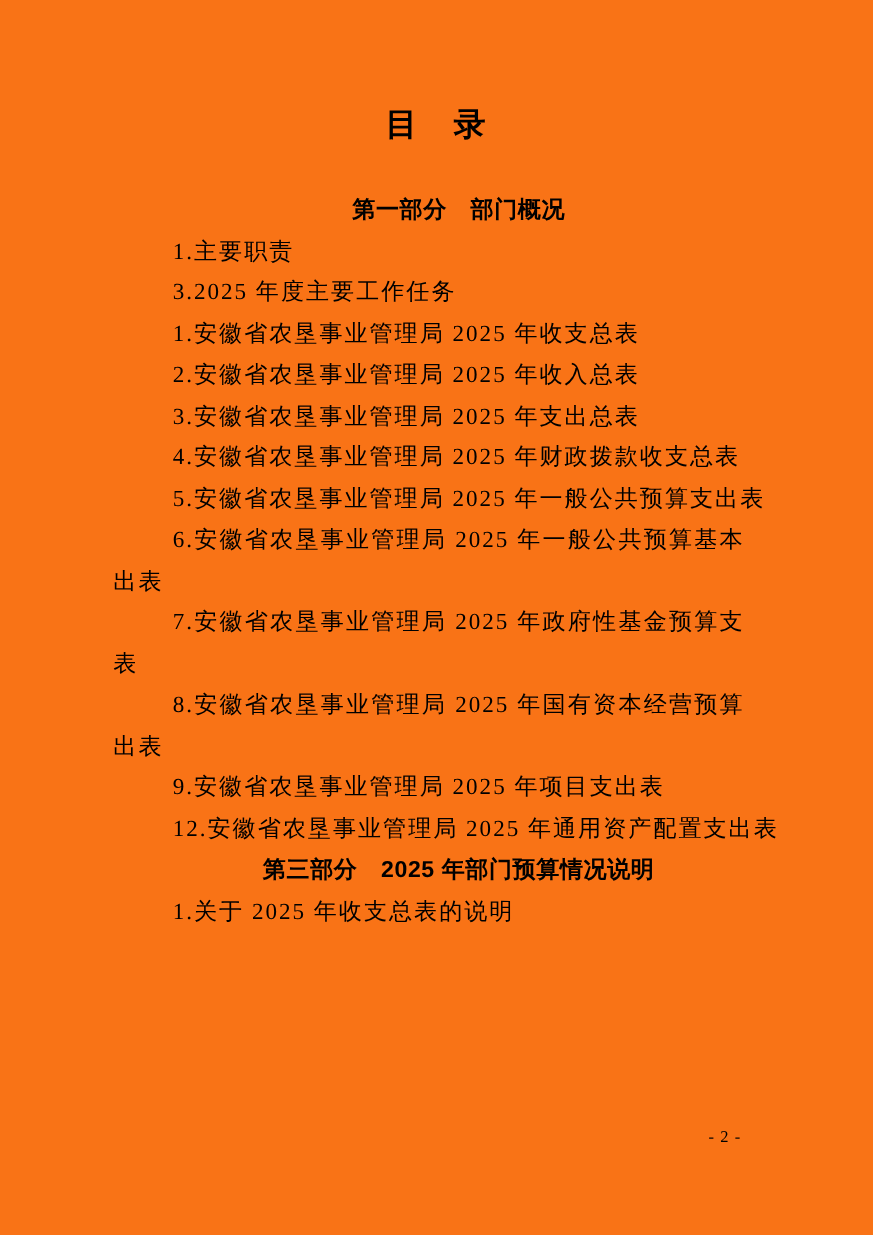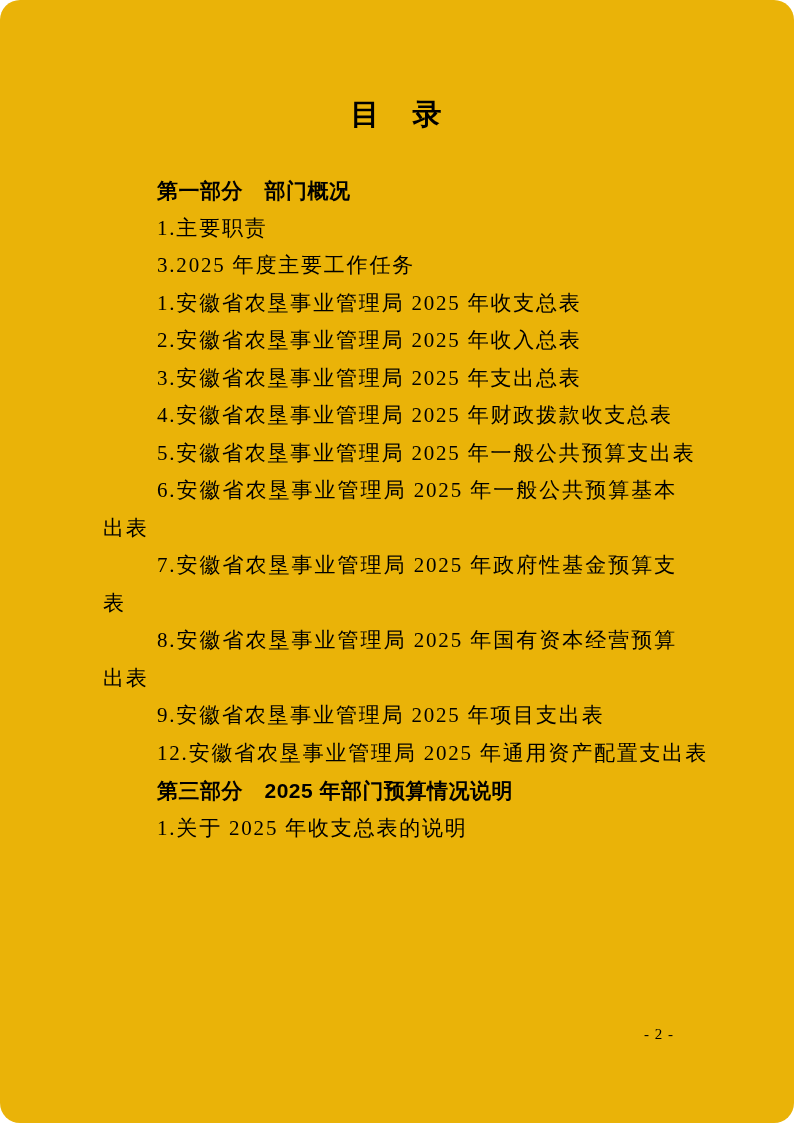--- a/index.html
+++ b/index.html
@@ -8,22 +8,21 @@
     width: 794px;
     height: 1123px;
     position: relative;
     font-family: "Liberation Serif", serif;
     color: #000000;
     overflow: hidden;
   }
   .page {
     position: absolute;
     inset: 0;
-    background: #eab308;
-    border-radius: 20px;
+    background: #f97316;
   }
   .doc-title {
     position: absolute;
     top: 96px;
     left: 0;
     right: 0;
     text-align: center;
     font-family: "Liberation Sans", sans-serif;
     font-weight: bold;
     font-size: 29px;
@@ -44,20 +43,21 @@
     font-size: 21px;
     letter-spacing: 1.8px;
     color: #000000;
   }
   .t-section {
     font-family: "Liberation Sans", sans-serif;
     font-weight: bold;
     font-size: 21px;
     letter-spacing: 0.5px;
     text-indent: 54px;
+    text-align: center;
   }
   .t-item {
     font-family: "Liberation Serif", serif;
     text-indent: 54px;
   }
   .t-wrap {
     font-family: Liberation Serif, serif;
     text-indent: 54px;
     white-space: normal;
     text-align: justify;

